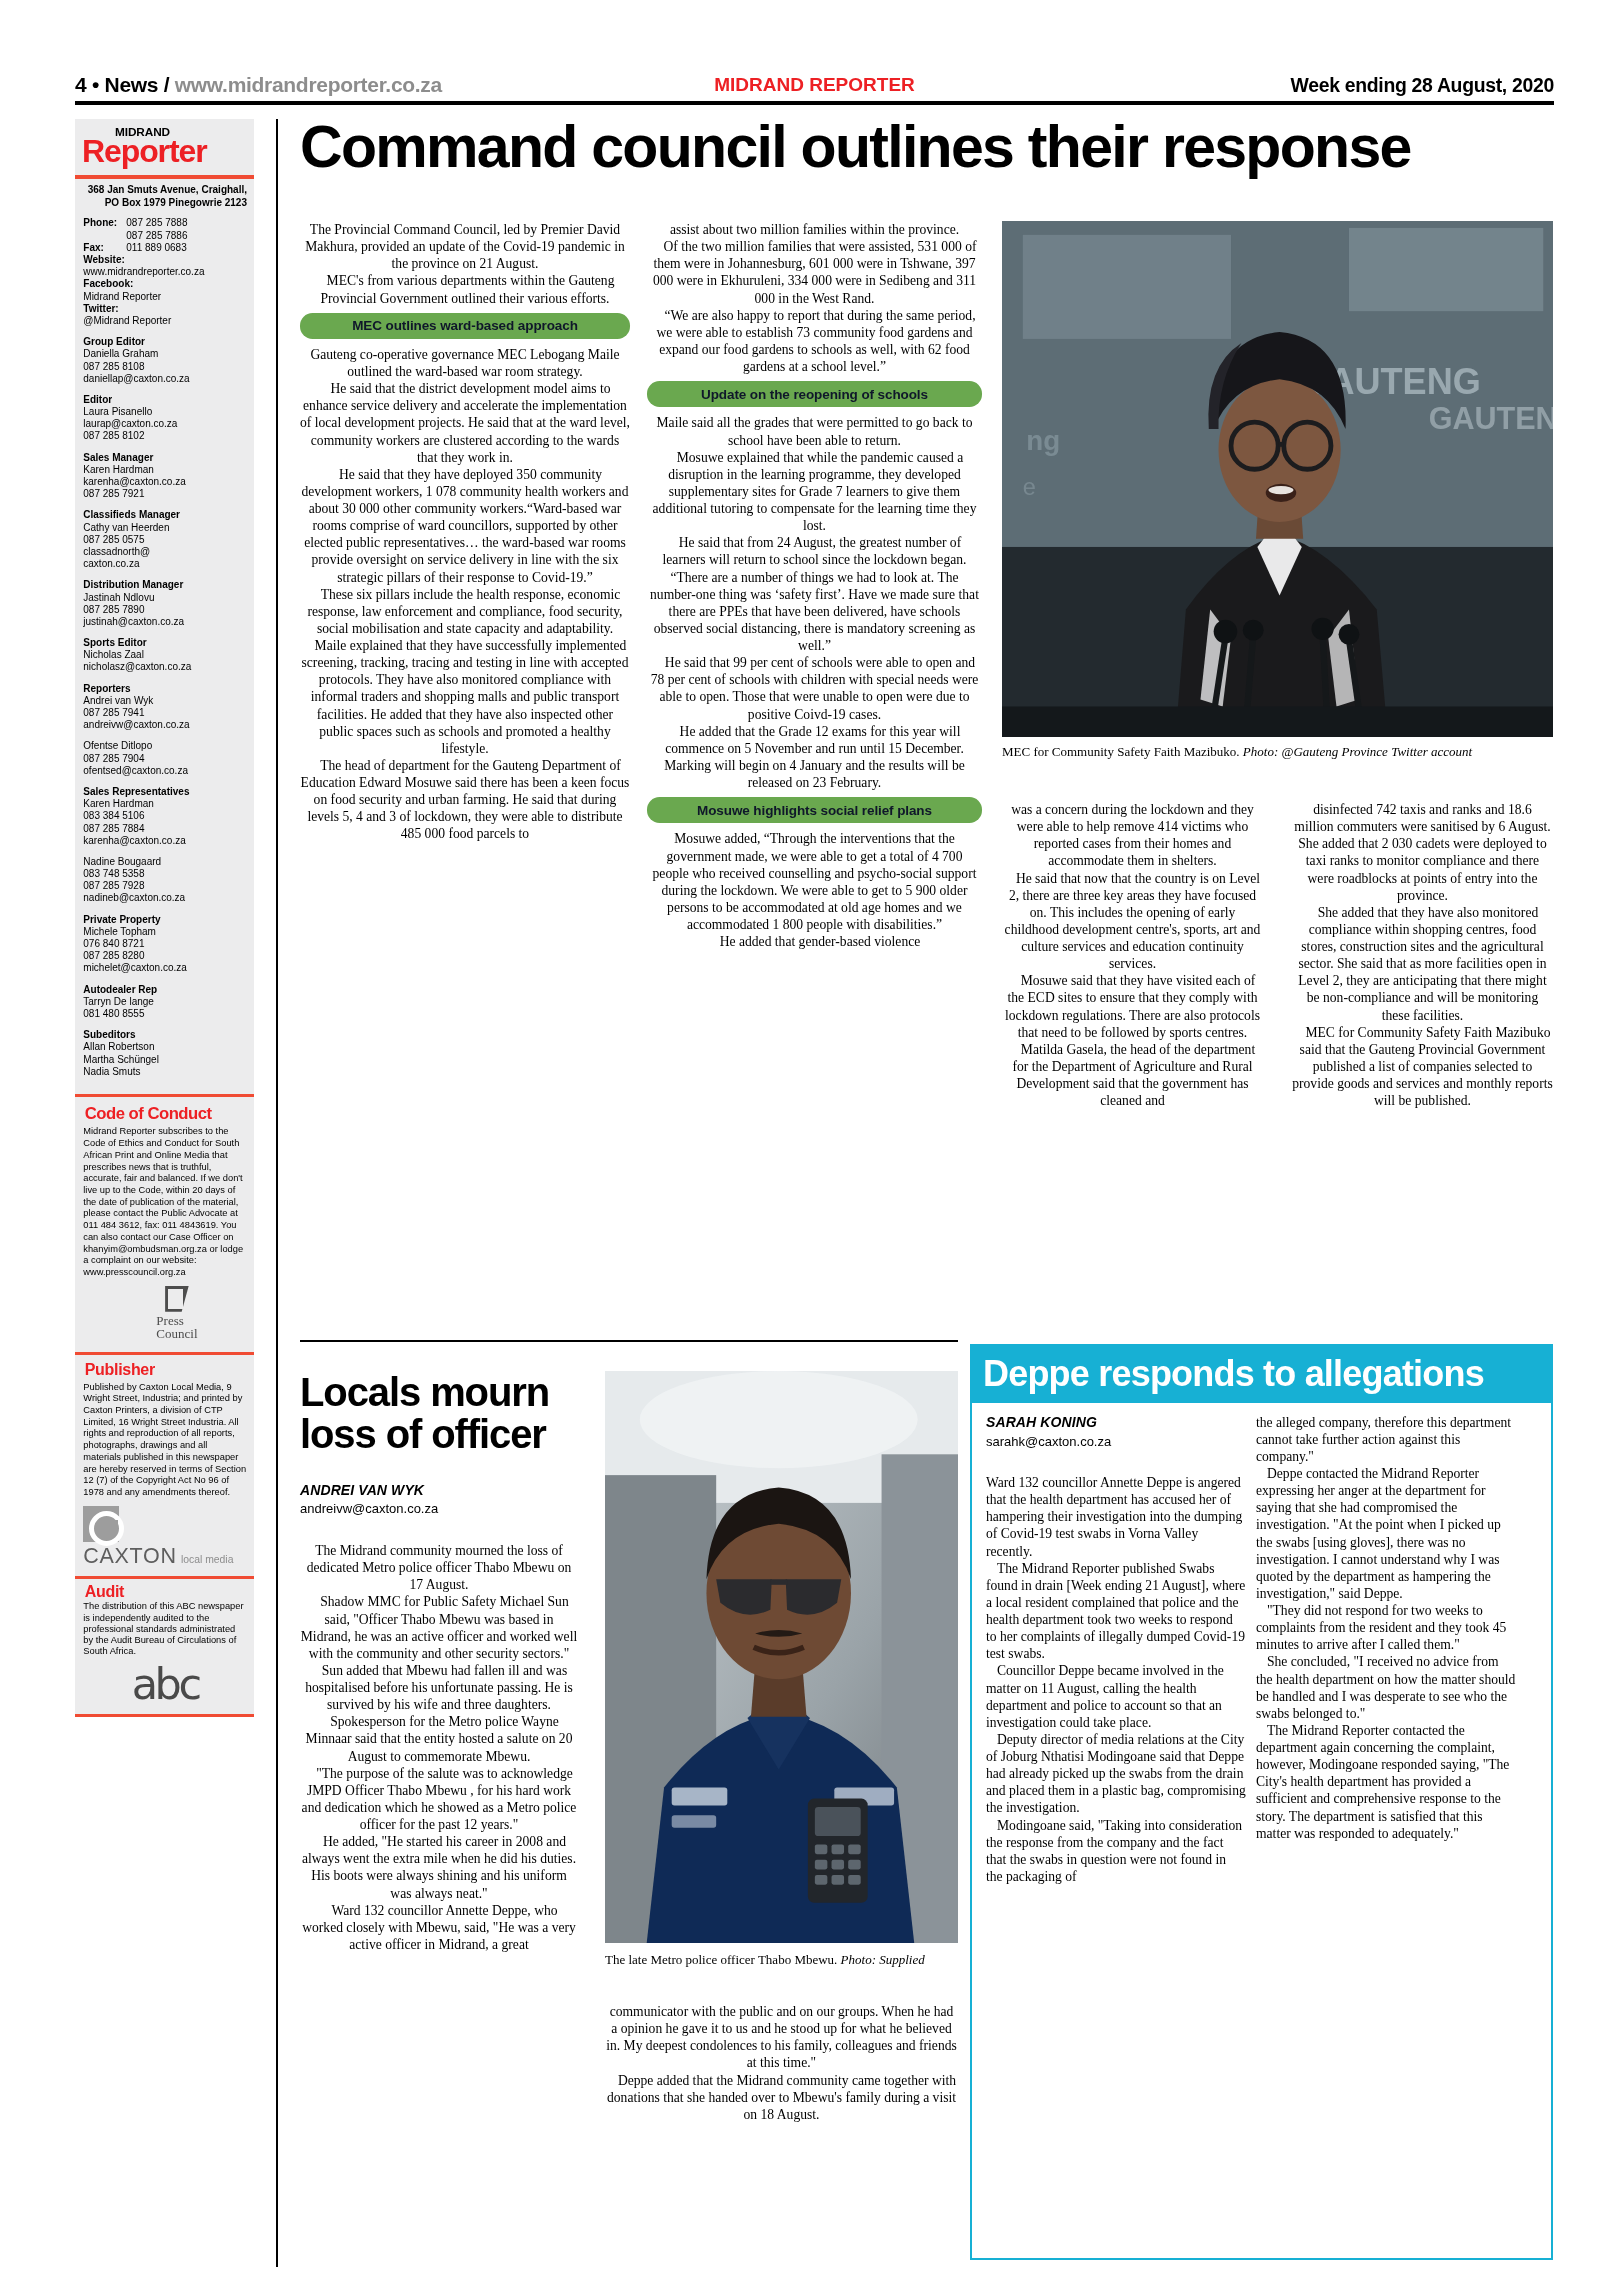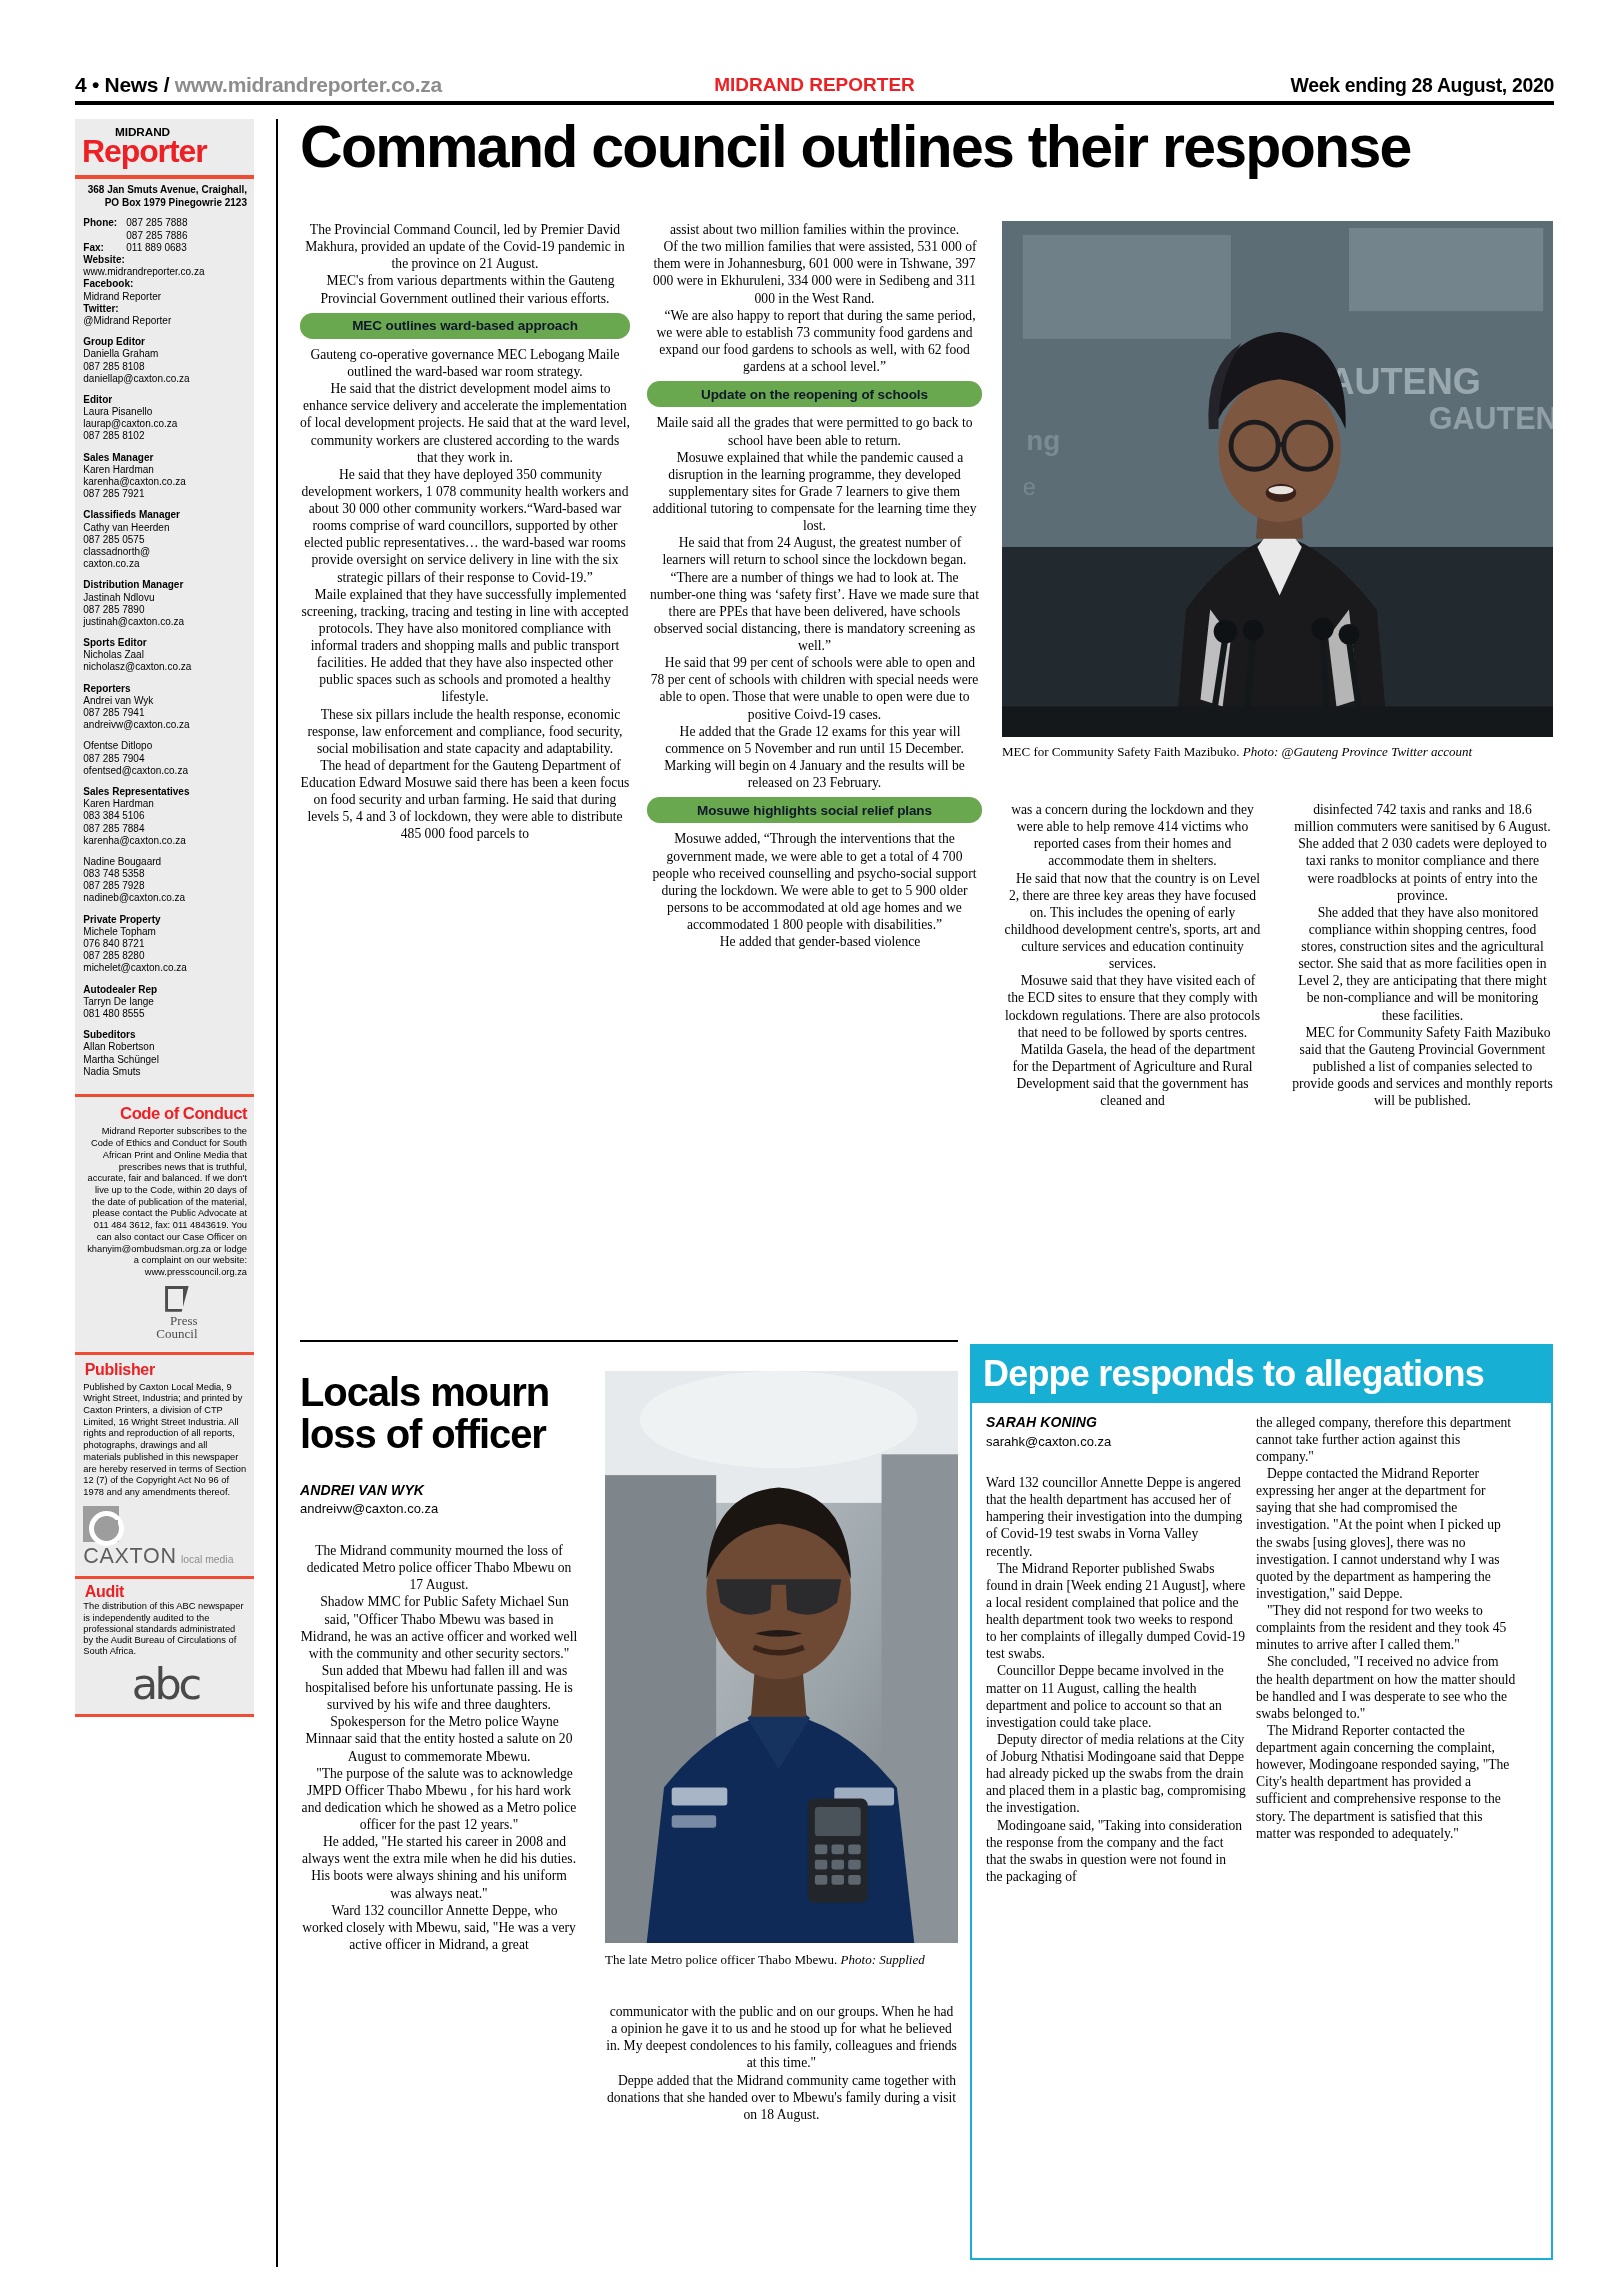--- a/index.html
+++ b/index.html
@@ -250,21 +250,21 @@
       </div>
       <div class="sb-group">
         <div class="role">Subeditors</div>
         <div class="val">Allan Robertson</div>
         <div class="val">Martha Schüngel</div>
         <div class="val">Nadia Smuts</div>
       </div>
     </div>
 
     <div class="redline-thin"></div>
-    <div class="sb-body" style="padding-top:2.8px;text-align:right;">
+    <div class="sb-body" style="padding-top:2.8px;">
       <div class="coc-title">Code of Conduct</div>
       <div class="coc-body">Midrand Reporter subscribes to the Code of Ethics and Conduct for South African Print and Online Media that prescribes news that is truthful, accurate, fair and balanced. If we don't live up to the Code, within 20 days of the date of publication of the material, please contact the Public Advocate at 011 484 3612, fax: 011 4843619. You can also contact our Case Officer on khanyim@ombudsman.org.za or lodge a complaint on our website: www.presscouncil.org.za</div>
       <div class="presscouncil">
         <div class="pc-mark">
             <div class="outer"></div>
             <div class="inner"></div>
           </div>
         <div class="pc-text">
           <div>Press</div>
           <div>Council</div>
@@ -296,22 +296,22 @@
 
   <div class="main-head">Command council outlines their response</div>
 
   <div class="col" style="left:300px; top:221px; width:330px;">
     <p class="noindent">The Provincial Command Council, led by Premier David Makhura, provided an update of the Covid-19 pandemic in the province on 21 August.</p>
     <p>MEC's from various departments within the Gauteng Provincial Government outlined their various efforts.</p>
     <span class="greenbar">MEC outlines ward-based approach</span>
     <p class="noindent">Gauteng co-operative governance MEC Lebogang Maile outlined the ward-based war room strategy.</p>
     <p>He said that the district development model aims to enhance service delivery and accelerate the implementation of local development projects. He said that at the ward level, community workers are clustered according to the wards that they work in.</p>
     <p>He said that they have deployed 350 community development workers, 1 078 community health workers and about 30 000 other community workers.“Ward-based war rooms comprise of ward councillors, supported by other elected public representatives… the ward-based war rooms provide oversight on service delivery in line with the six strategic pillars of their response to Covid-19.”</p>
+    <p>These six pillars include the health response, economic response, law enforcement and compliance, food security, social mobilisation and state capacity and adaptability.</p>
     <p>Maile explained that they have successfully implemented screening, tracking, tracing and testing in line with accepted protocols. They have also monitored compliance with informal traders and shopping malls and public transport facilities. He added that they have also inspected other public spaces such as schools and promoted a healthy lifestyle.</p>
-    <p>These six pillars include the health response, economic response, law enforcement and compliance, food security, social mobilisation and state capacity and adaptability.</p>
     <p>The head of department for the Gauteng Department of Education Edward Mosuwe said there has been a keen focus on food security and urban farming. He said that during levels 5, 4 and 3 of lockdown, they were able to distribute 485 000 food parcels to</p>
   </div>
 
   <div class="col" style="left:647px; top:221px; width:335px;">
     <p class="noindent">assist about two million families within the province.</p>
     <p>Of the two million families that were assisted, 531 000 of them were in Johannesburg, 601 000 were in Tshwane, 397 000 were in Ekhuruleni, 334 000 were in Sedibeng and 311 000 in the West Rand.</p>
     <p>“We are also happy to report that during the same period, we were able to establish 73 community food gardens and expand our food gardens to schools as well, with 62 food gardens at a school level.”</p>
     <span class="greenbar">Update on the reopening of schools</span>
     <p class="noindent">Maile said all the grades that were permitted to go back to school have been able to return.</p>
     <p>Mosuwe explained that while the pandemic caused a disruption in the learning programme, they developed supplementary sites for Grade 7 learners to give them additional tutoring to compensate for the learning time they lost.</p>

